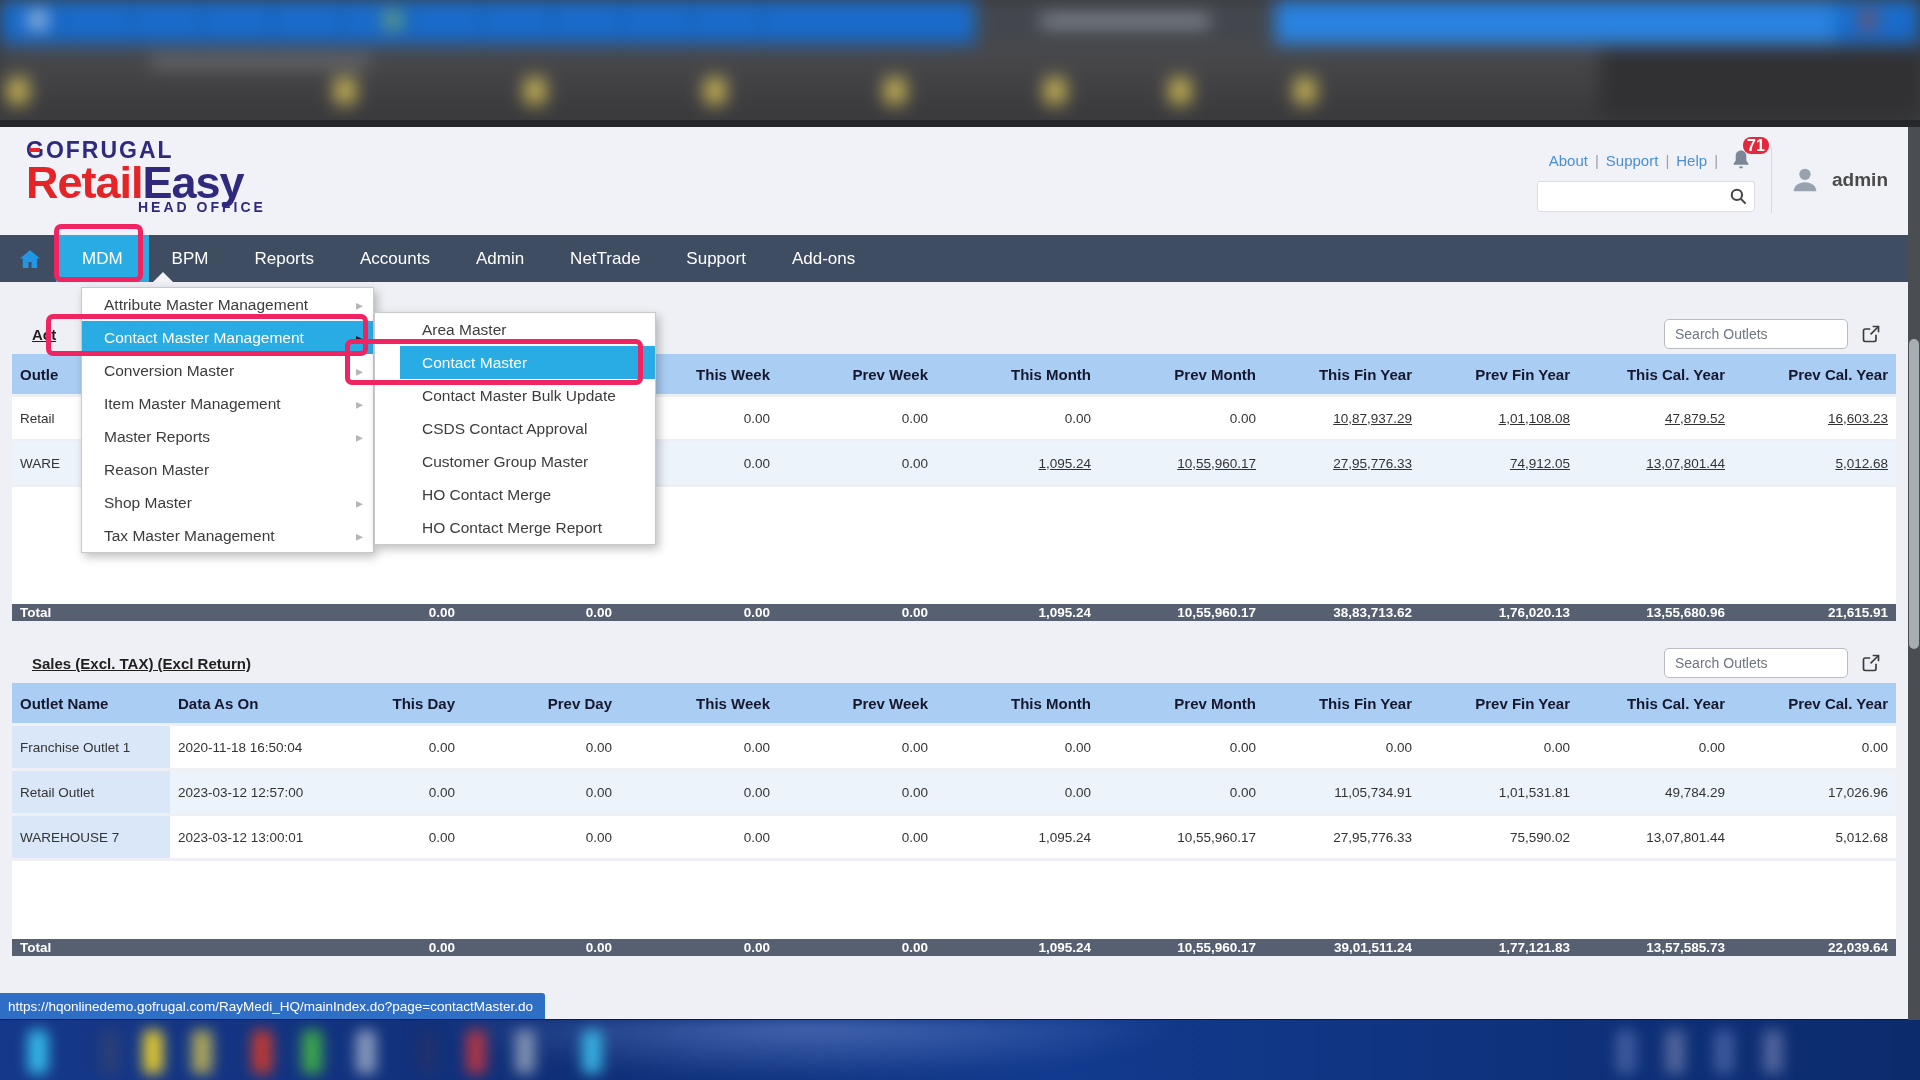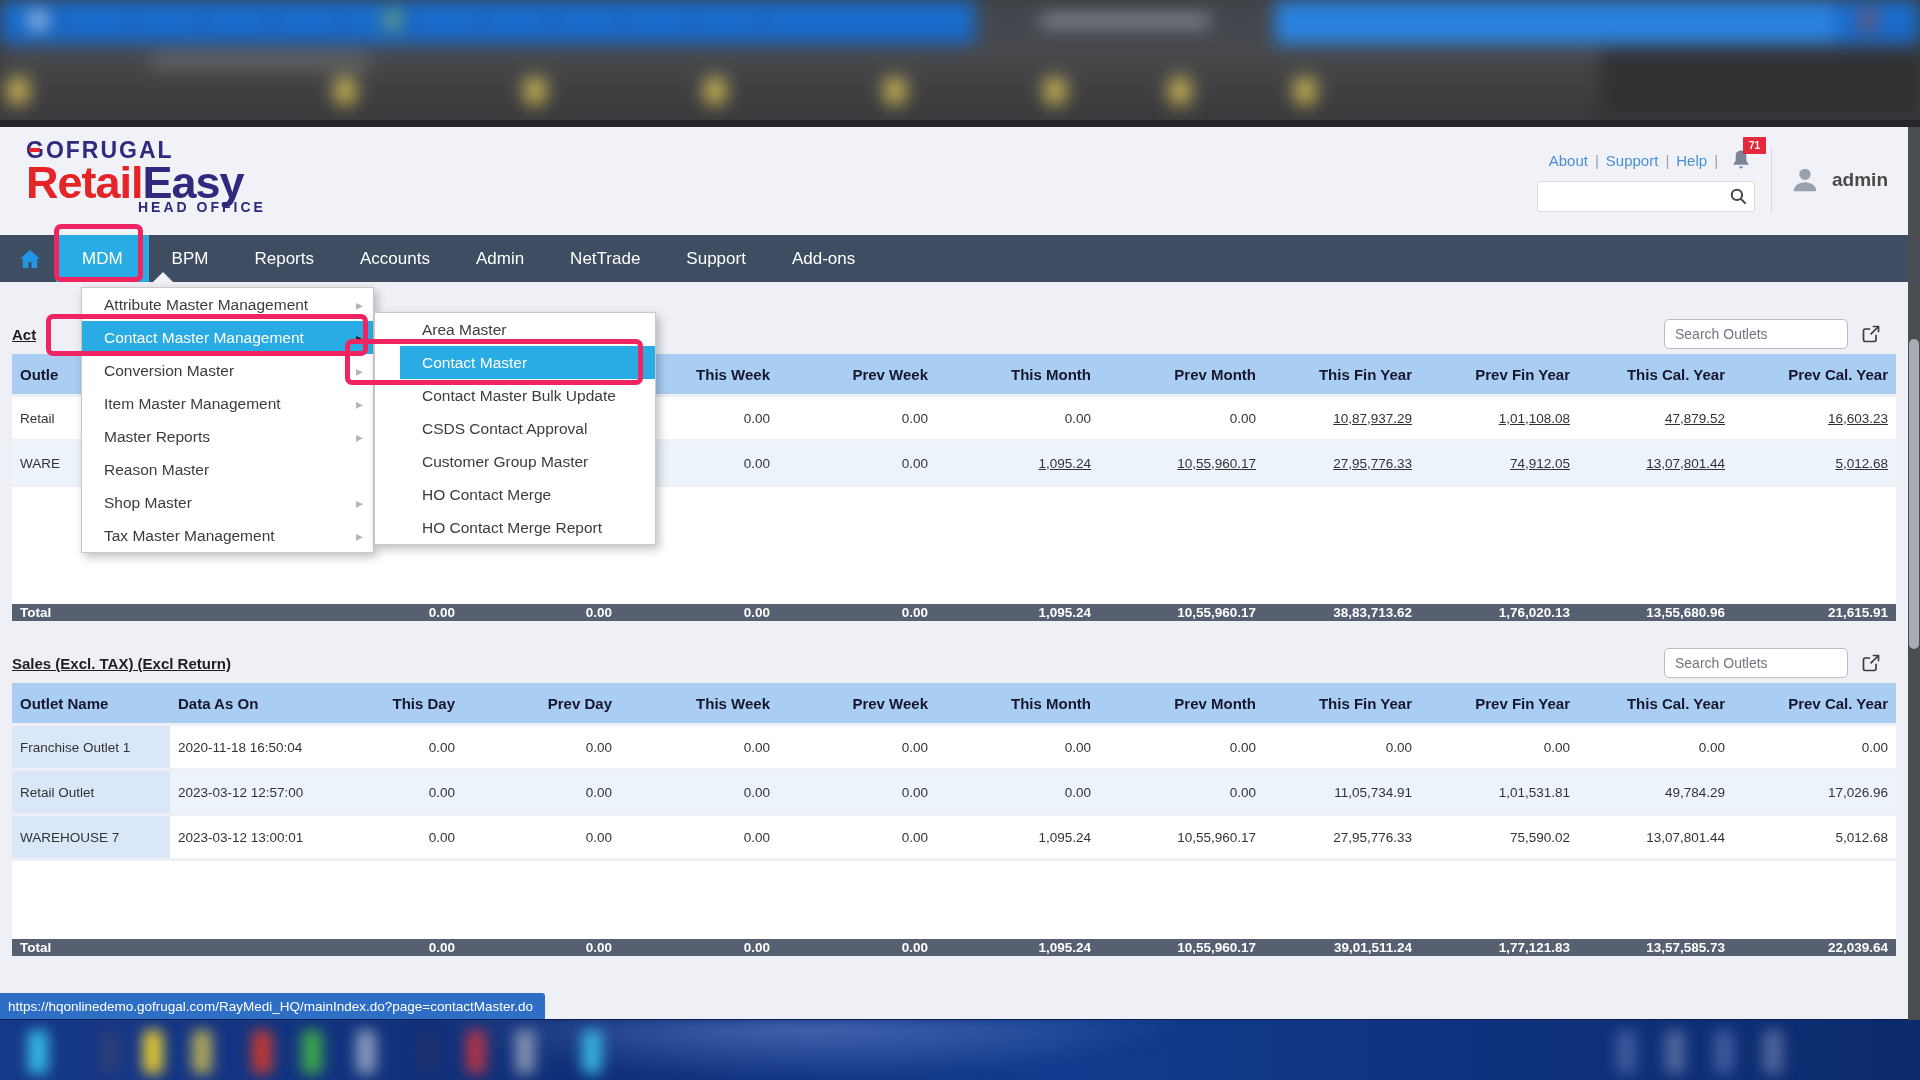--- a/index.html
+++ b/index.html
@@ -28,40 +28,40 @@
   .logo-main { font-size:45px; font-weight:800; letter-spacing:-1px; line-height:1.0; margin-top:-4px; }
   .logo-red { color:#e42427; } .logo-navy { color:#2f2a7e; }
   .logo-sub { font-size:14px; font-weight:700; color:#2f2a7e; letter-spacing:3px; margin-left:112px; margin-top:-6px; }
   .hdr-right { position:absolute; top:20px; right:14px; display:flex; align-items:center; gap:16px; }
   .hdr-col { display:flex; flex-direction:column; align-items:flex-end; gap:9px; }
   .hdr-links { display:flex; align-items:center; gap:7px; font-size:15px; }
   .hdr-link { color:#4a8fd4; cursor:pointer; }
   .hdr-pipe { color:#9aa0aa; }
   .bell-wrap { position:relative; margin-left:4px; width:26px; height:24px; }
   .badge { position:absolute; top:-11px; left:14px; min-width:23px; height:17px; background:#e5293d; color:#fff;
-           font-size:10px; font-weight:700; border-radius:1px; display:flex; align-items:center; justify-content:center; padding:0 4px; }
+           font-size:16px; font-weight:700; border-radius:8px; display:flex; align-items:center; justify-content:center; padding:0 4px; }
   .hdr-search { position:relative; }
   .hdr-search input { width:218px; height:31px; border:1px solid #dadde3; border-radius:3px; background:#fff; padding:0 32px 0 10px; font-size:14px; outline:none; }
   .hdr-search .mag { position:absolute; right:7px; top:6px; }
   .hdr-divider { width:1px; height:66px; background:#d6d9df; }
   .hdr-user { display:flex; align-items:center; gap:10px; font-size:19px; font-weight:700; color:#4a4a4a; padding-right:18px; }
 
   
   .nav { position:absolute; top:235px; left:0; width:1920px; height:47px; background:#3e4d62; display:flex; align-items:center; z-index:10; }
   .nav-home { margin:0 14px 0 18px; display:flex; align-items:center; cursor:pointer; }
   .nav-items { display:flex; height:100%; align-items:stretch; }
   .nav-item { display:flex; align-items:center; padding:0 23px; color:#fff; font-size:17px; cursor:pointer; }
   .nav-item.active { background:#29abe4; padding:0 26px; }
   .nav-caret { position:absolute; top:272px; left:153px; width:0; height:0; z-index:12;
                border-left:10px solid transparent; border-right:10px solid transparent; border-bottom:10px solid #f0f2f5; }
 
   
   .content { position:absolute; top:282px; left:0; width:1908px; padding:32px 12px 0 12px; }
   .section + .section { margin-top:22px; }
-  .section-head { height:40px; display:flex; align-items:center; justify-content:space-between; padding-right:14px; }
+  .section-head { height:40px; display:flex; align-items:center; justify-content:space-between; padding-right:14px;margin-left:20px; }
   .t-title { font-size:15px; font-weight:700; color:#1f1f1f; text-decoration:underline; }
   .head-right { display:flex; align-items:center; gap:12px; }
   .head-right input { width:184px; height:30px; border:1px solid #b9bcc2; border-radius:5px; background:#fff; padding:0 10px; font-size:14px; color:#444; outline:none; }
   .head-right input::placeholder { color:#6f7680; }
   .ext { width:22px; height:22px; display:flex; align-items:center; justify-content:center; cursor:pointer; }
   .grid { display:grid; grid-template-columns:158px 160px 133px 157px 158px 158px 163px 165px 156px 158px 155px 163px; align-items:center; }
   .t-header { height:40px; background:#a9cdf3; margin-bottom:3px; font-weight:700; font-size:15px; color:#17172e; }
   .t-row { height:42px; background:#fff; margin-bottom:3px; font-size:13.5px; color:#333; }
   .t-row.alt { background:#edf3fb; }
   .tint .t-row .cell.name { background:#d9e7f8; height:100%; display:flex; align-items:center; }

